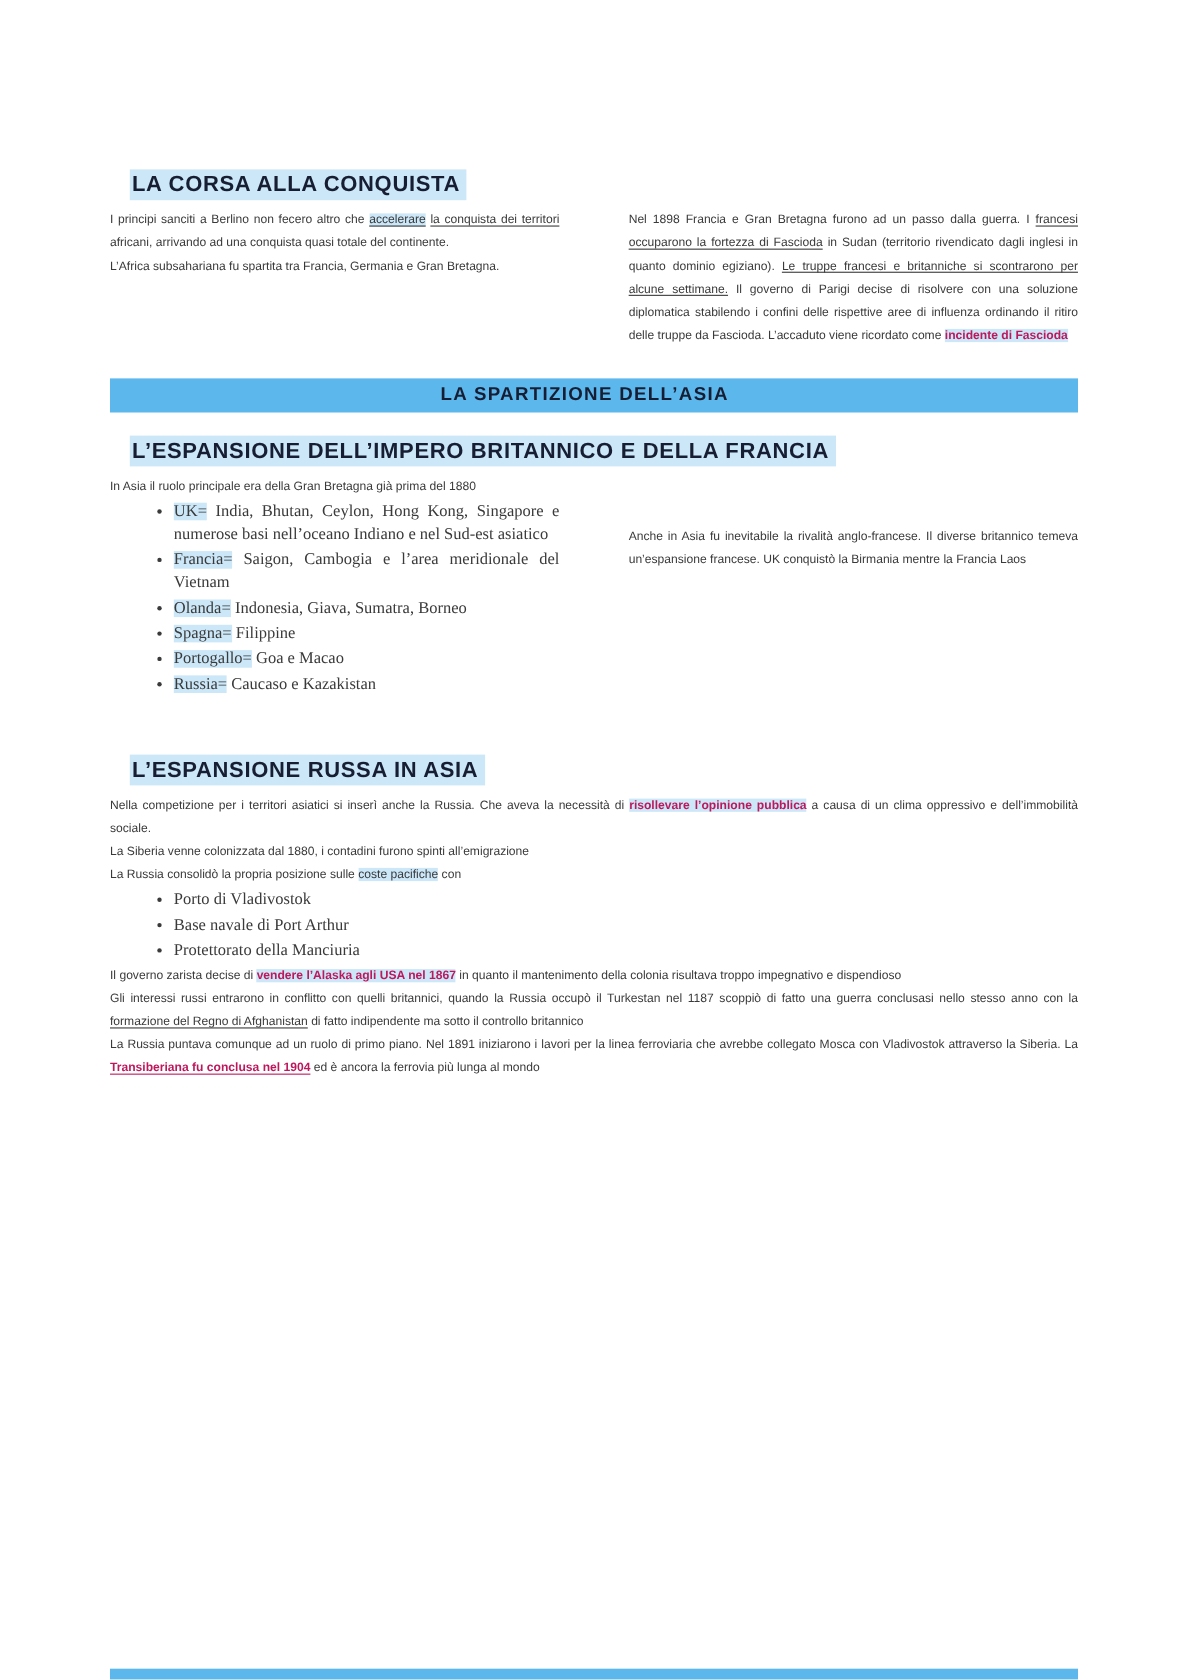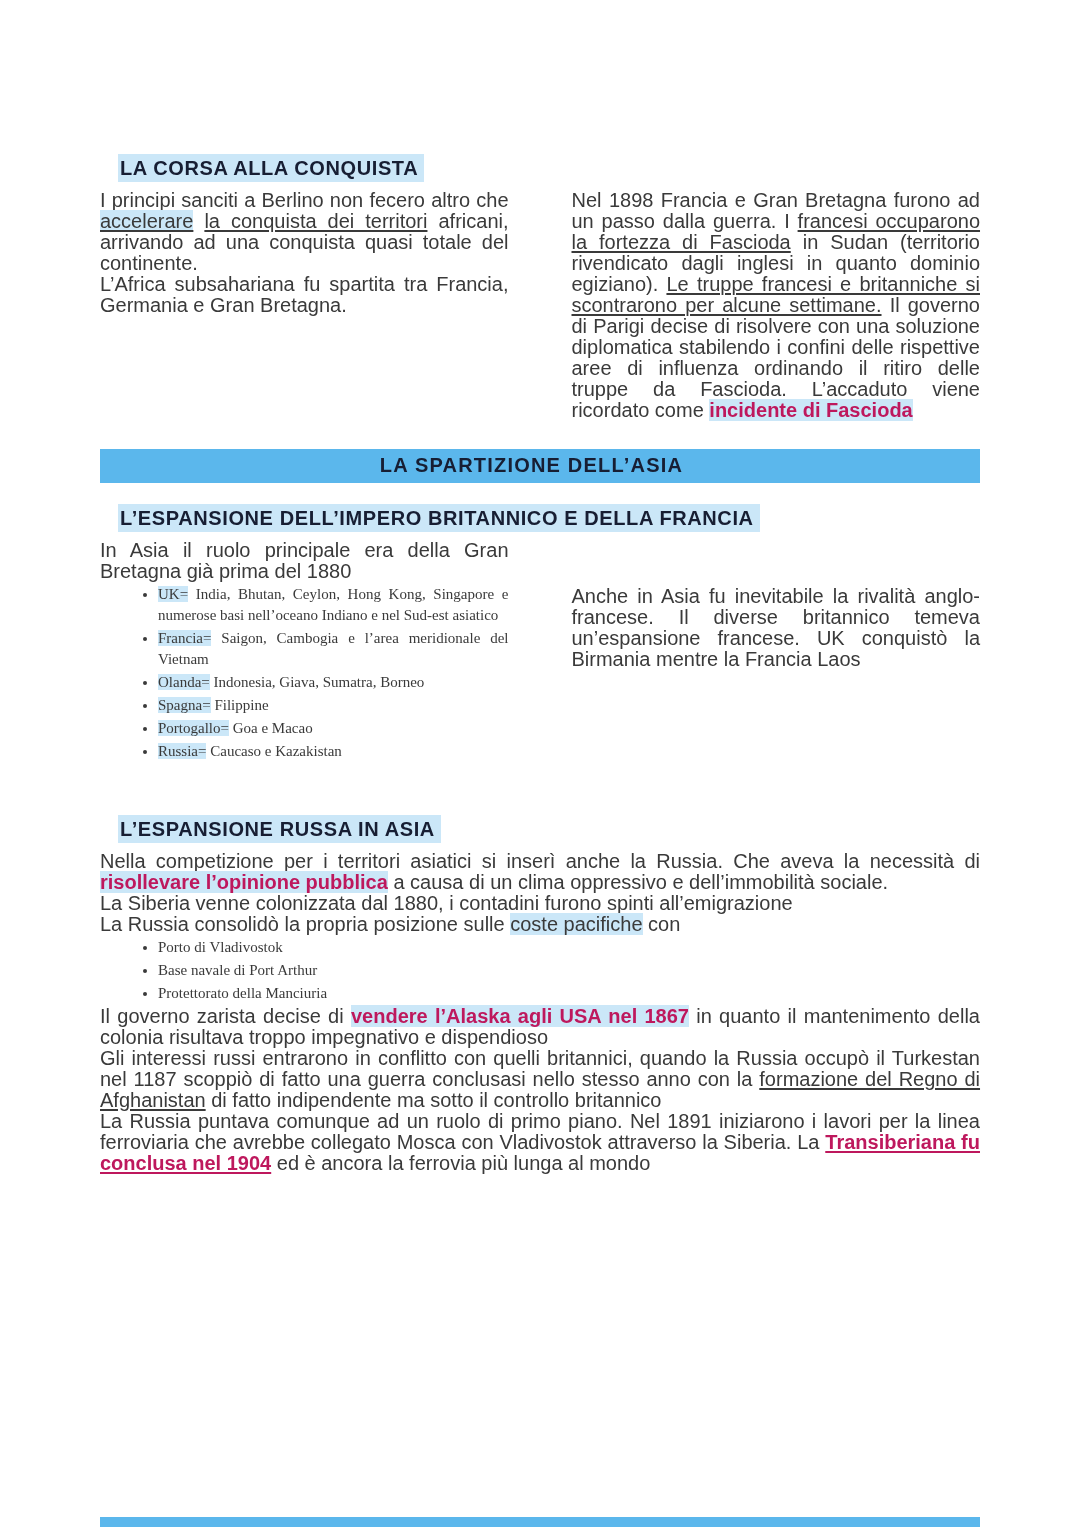--- a/index.html
+++ b/index.html
@@ -24,35 +24,35 @@
     margin: 0 0 10px 0;
     padding-left: 18px;
   }
   .section-title .hl { padding: 3px 6px 3px 2px; }
 
   .hl { background: #cbe7f8; }
   .u  { text-decoration: underline; text-underline-offset: 2px; }
   .b  { font-weight: 700; color: #be185d; }
 
   .body {
-    font-size: 20px;
+    font-size: 11px;
     line-height: 21px;
     text-align: justify;
   }
 
   .two-col { display: flex; gap: 63px; align-items: flex-start; }
   .col { flex: 1; min-width: 0; }
   .col-offset { margin-top: 46px; }
 
   .banner {
     margin: 28px 0 24px 0;
     background: #5bb7ec;
     color: #171e33;
     text-align: center;
-    font-size: 20px;
+    font-size: 17px;
     font-weight: 700;
     letter-spacing: 1.2px;
     padding: 5px 17px 6px 0;
   }
 
   .bullets {
     list-style: disc;
     margin: 2px 0 0 0;
     padding-left: 58px;
     font-family: Liberation Serif, serif;

